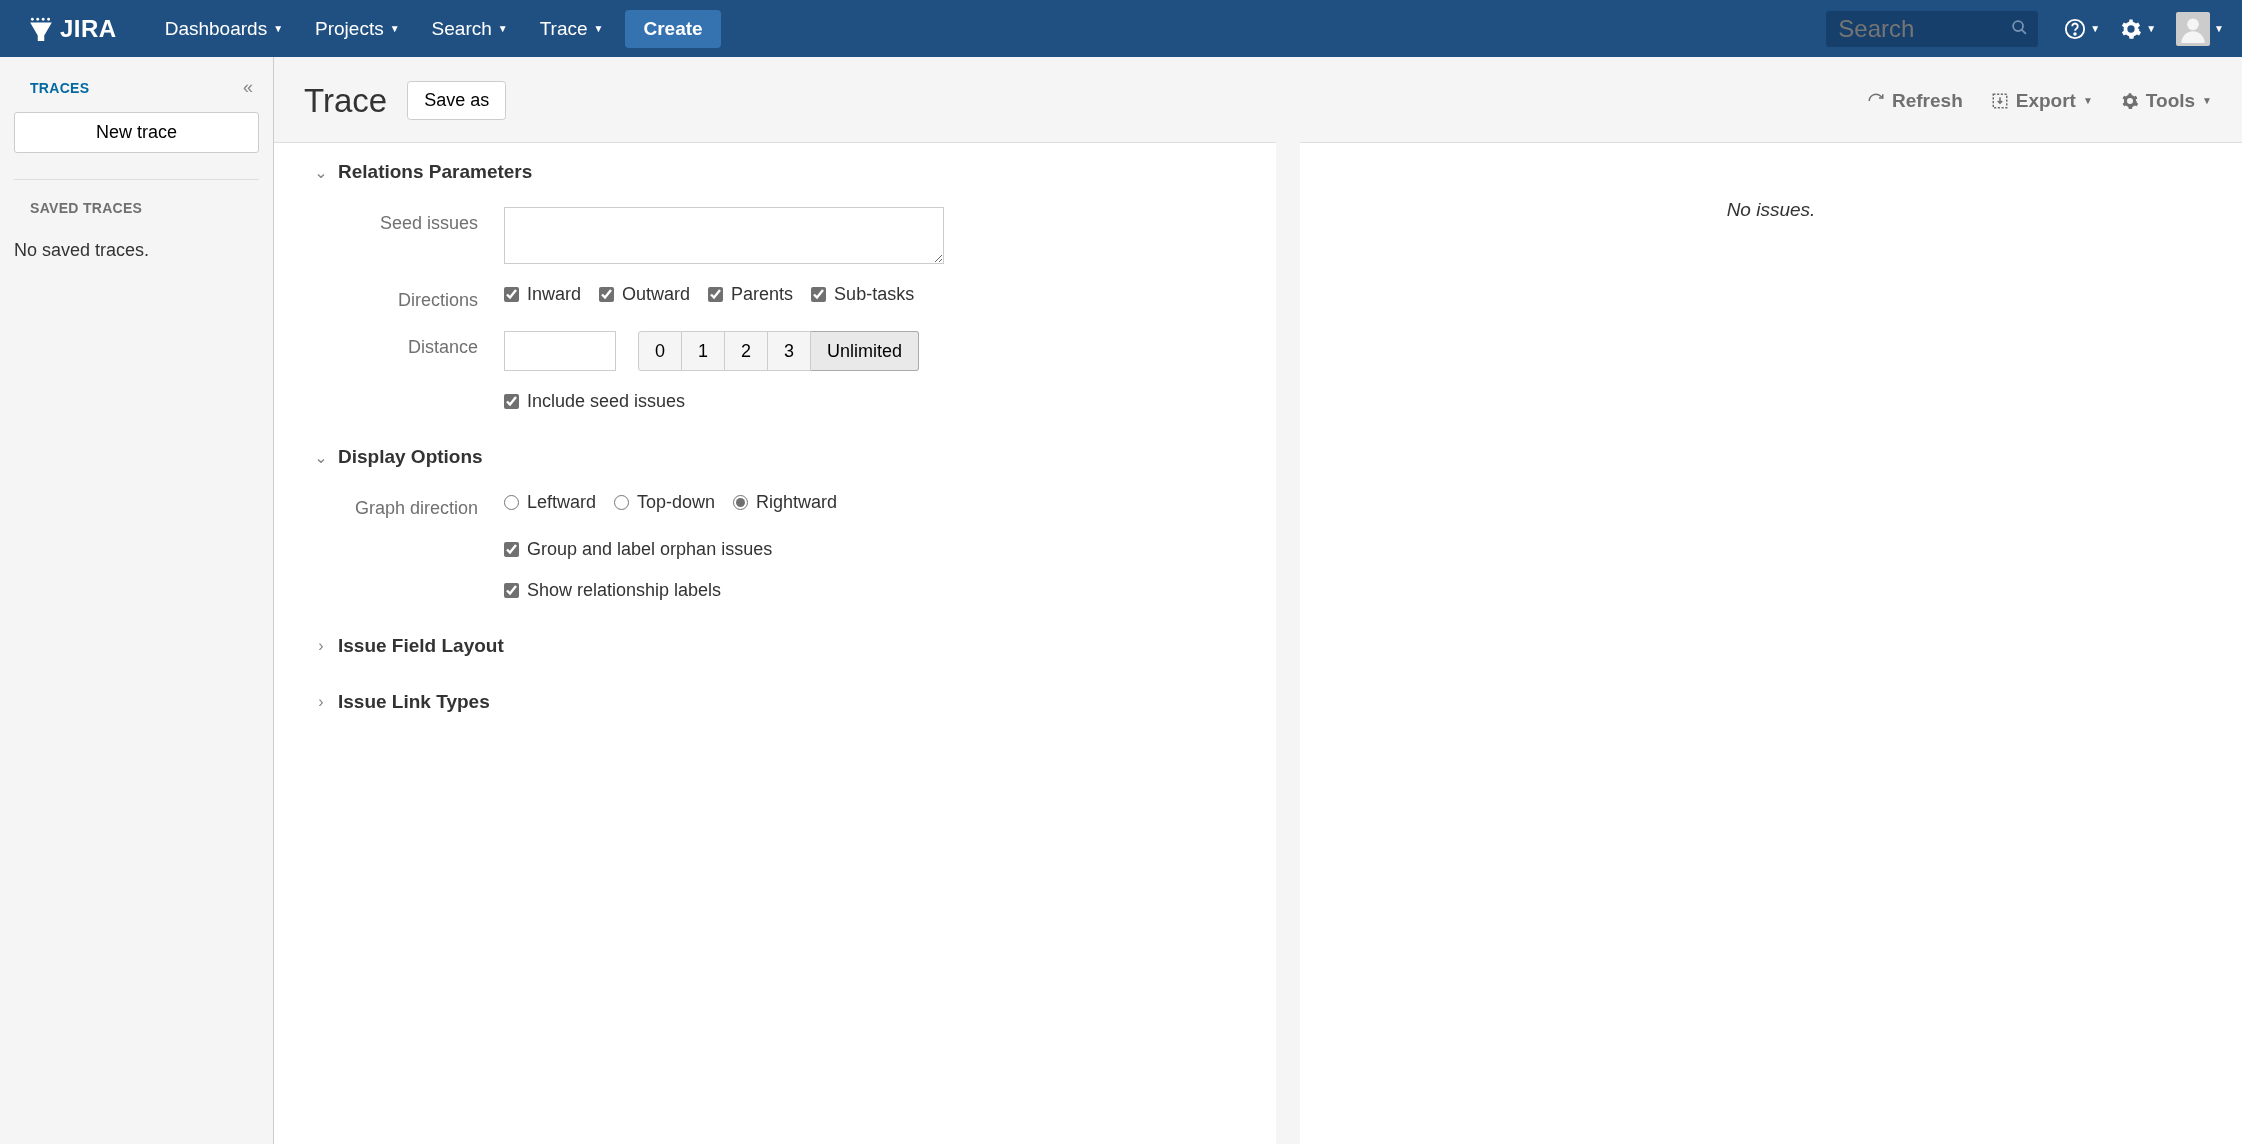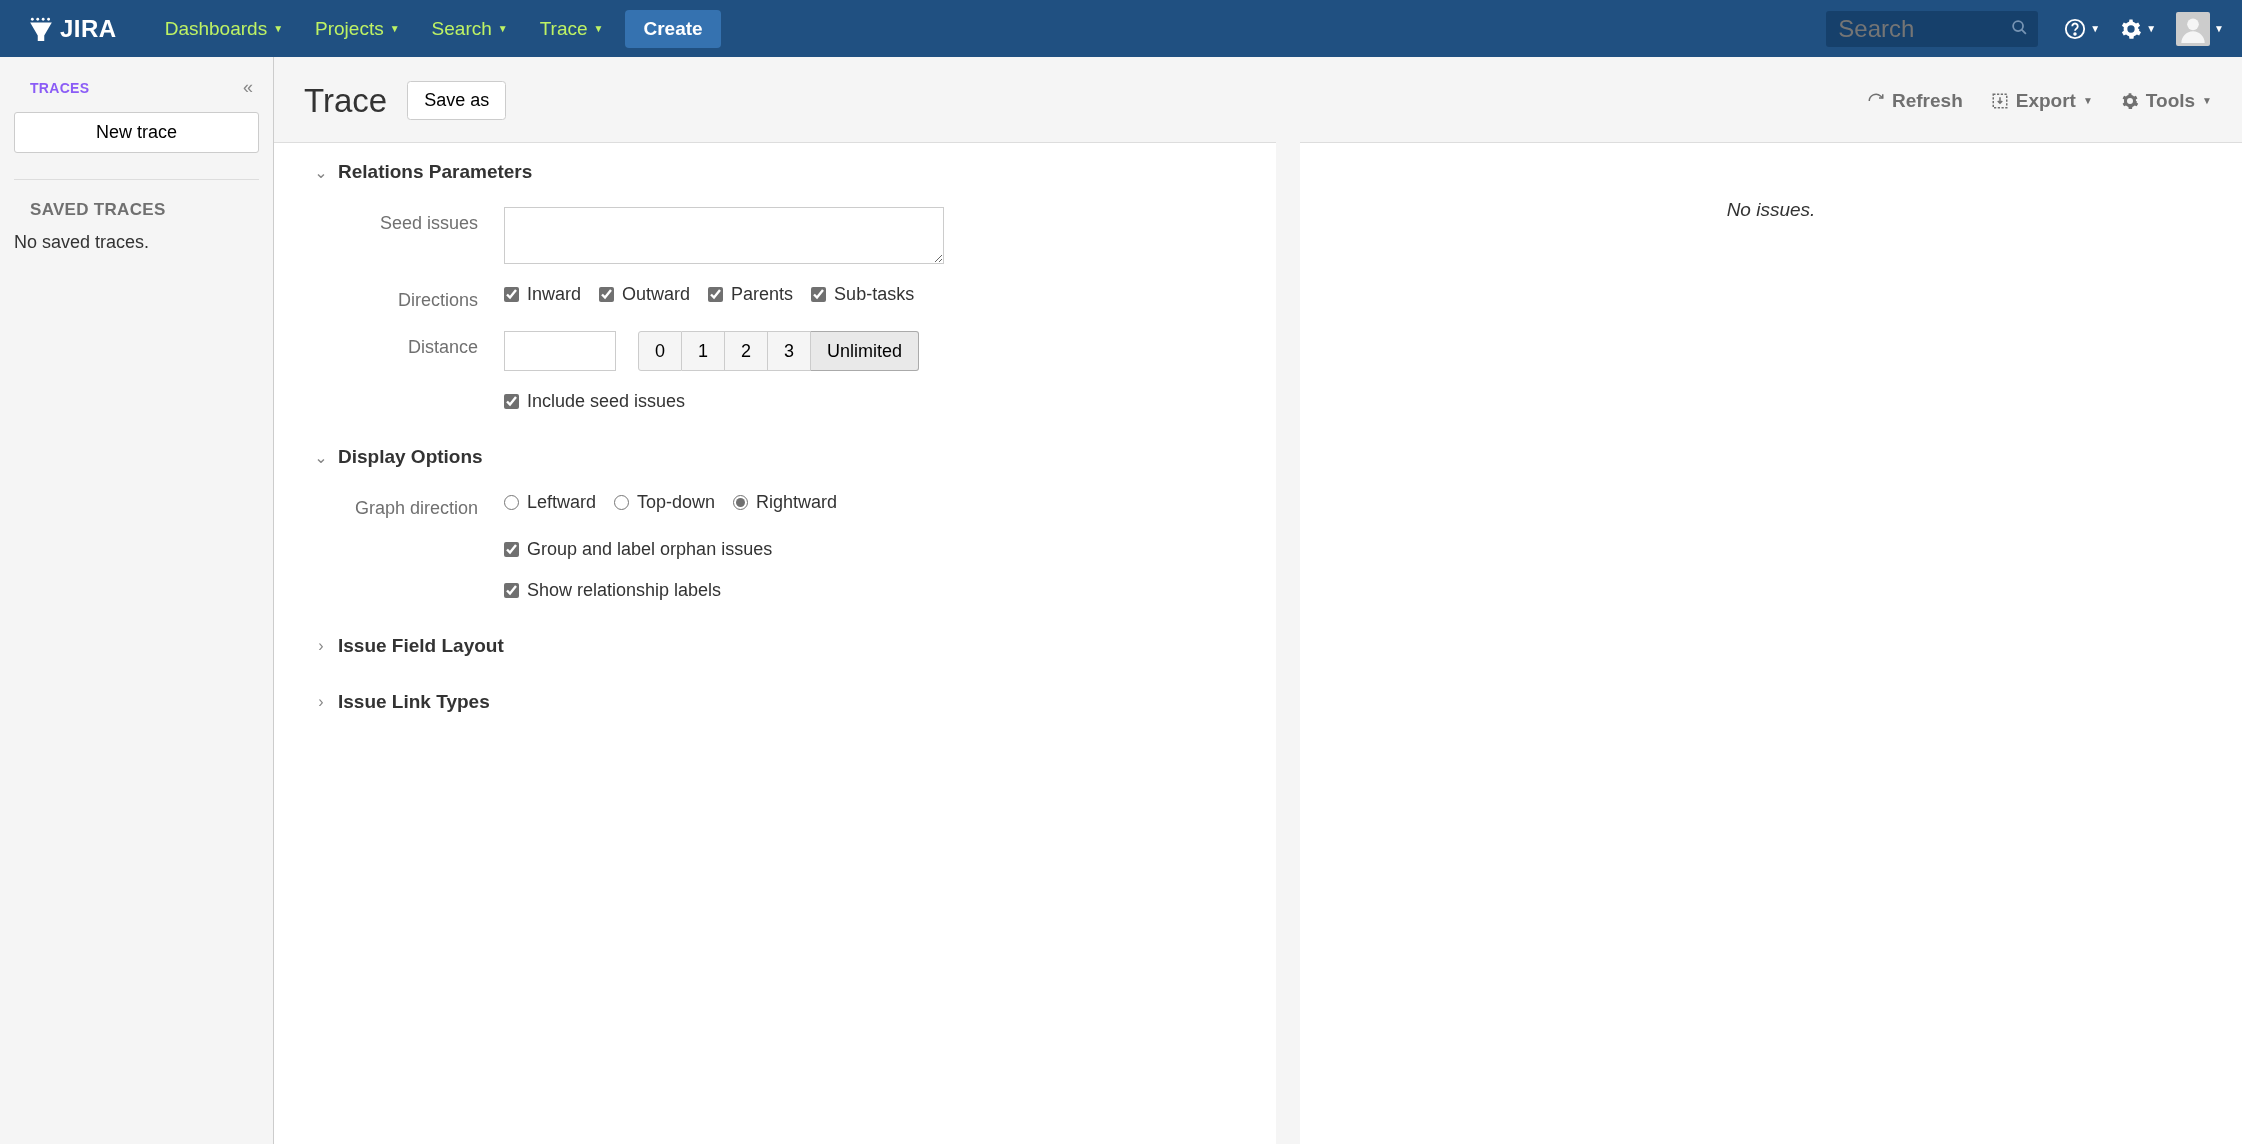--- a/index.html
+++ b/index.html
@@ -3,39 +3,39 @@
 <meta charset="utf-8">
 <style>
 * { box-sizing: border-box; margin: 0; padding: 0; }
 body { font-family: -apple-system, BlinkMacSystemFont, "Segoe UI", Arial, sans-serif; font-size: 14px; color: #333; overflow: hidden; }
 
 
 .topnav { height: 57px; background: #205081; display: flex; align-items: center; padding: 0 14px 0 28px; color: #fff; }
 .logo { display: flex; align-items: center; font-size: 24px; font-weight: 600; letter-spacing: 0.5px; margin-right: 32px; }
 .logo svg { margin-right: 6px; }
 .nav-items { display: flex; align-items: center; gap: 0; }
-.nav-item { padding: 8px 16px; font-size: 19px; color: #bef264; display: flex; align-items: center; gap: 6px; cursor: pointer; }
+.nav-item { padding: 8px 16px; font-size: 19px; color: #ffffff; display: flex; align-items: center; gap: 6px; cursor: pointer; }
 .create-btn { background: #3572b0; color: #fff; border: none; border-radius: 4px; padding: 8px 18px; font-size: 19px; font-weight: 600; margin-left: 6px; cursor: pointer; }
 .nav-spacer { flex: 1; }
 .search-box { background: #16406b; border: none; width: 212px; height: 36px; padding: 0 36px 0 12px; font-size: 24px; color: #ccc; border-radius: 3px; }
 .search-wrap { position: relative; }
 .search-wrap .search-icon { position: absolute; right: 10px; top: 50%; transform: translateY(-50%); color: #7794b4; }
 .nav-right { display: flex; align-items: center; gap: 12px; margin-left: 22px; }
 .nav-icon-btn { display: flex; align-items: center; gap: 4px; color: #fff; cursor: pointer; padding: 4px; }
 .avatar { width: 34px; height: 34px; background: #ccc; border-radius: 2px; display: flex; align-items: center; justify-content: center; }
 
 
 .main-area { display: flex; height: calc(100vh - 57px); background: #f5f5f5; }
 .sidebar { width: 274px; min-width: 274px; background: #f5f5f5; border-right: 1px solid #ccc; padding: 20px 14px; }
 .sidebar-header { display: flex; align-items: center; justify-content: space-between; margin-bottom: 14px; }
-.sidebar-header-label { font-size: 14px; font-weight: 700; color: #8b5cf6; letter-spacing: 0.3px; padding-left: 16px; }
+.sidebar-header-label { font-size: 14px; font-weight: 700; color: #0369a1; letter-spacing: 0.3px; padding-left: 16px; }
 .collapse-icon { color: #888; cursor: pointer; padding-right: 6px; font-size: 18px; }
 .new-trace-btn { width: 100%; background: #fff; border: 1px solid #ccc; border-radius: 3px; padding: 9px 0; font-size: 18px; cursor: pointer; }
 .sidebar-divider { border: none; border-top: 1px solid #ddd; margin: 26px 0 20px; }
-.saved-traces-label { font-size: 17px; font-weight: 700; color: #707070; letter-spacing: 0.3px; padding-left: 16px; margin-bottom: 12px; }
+.saved-traces-label { font-size: 14px; font-weight: 700; color: #707070; letter-spacing: 0.3px; padding-left: 16px; margin-bottom: 24px; }
 .no-saved { font-size: 18px; }
 
 
 .content { flex: 1; display: flex; flex-direction: column; background: #f5f5f5; }
 .content-header { padding: 24px 30px 22px; display: flex; align-items: center; }
 .page-title { font-size: 33px; font-weight: 500; margin-right: 20px; }
 .save-as-btn { background: #fff; border: 1px solid #ccc; border-radius: 3.5px; padding: 8px 16px; font-size: 18px; cursor: pointer; }
 .header-spacer { flex: 1; }
 .header-actions { display: flex; align-items: center; gap: 28px; }
 .header-action { display: flex; align-items: center; gap: 7px; color: #707070; font-size: 19px; cursor: pointer; font-weight: bold; }

